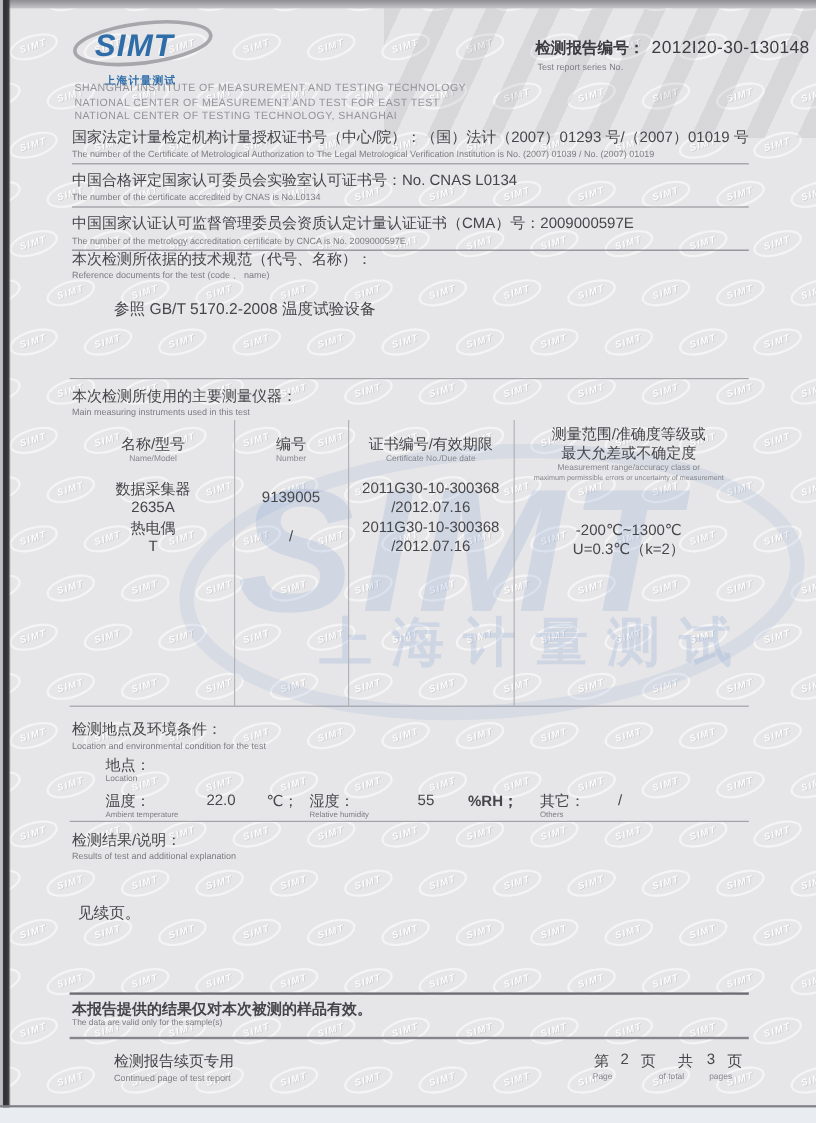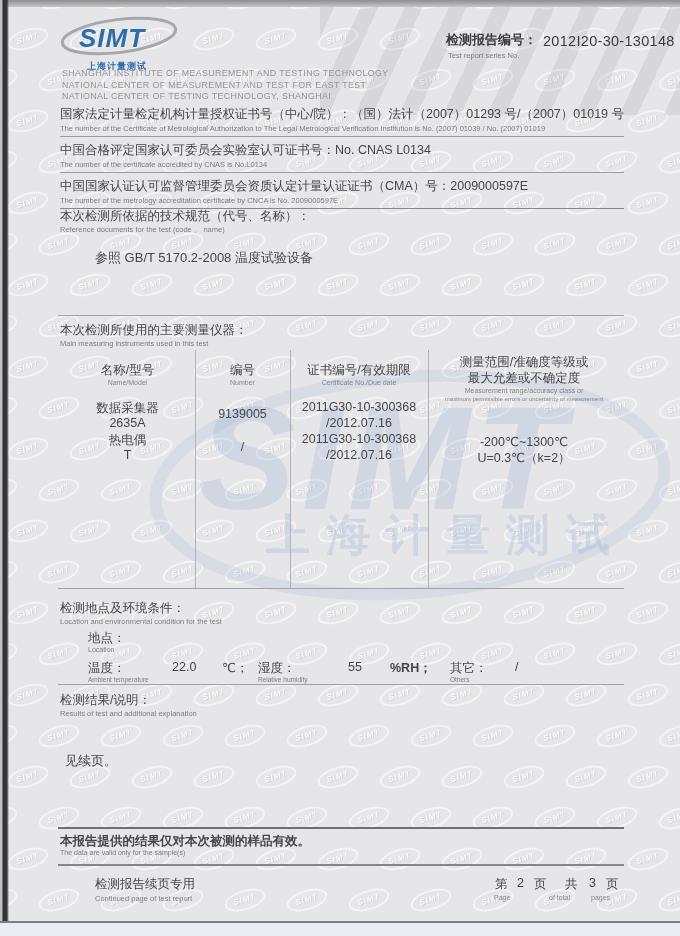--- a/index.html
+++ b/index.html
@@ -22,21 +22,21 @@
   
   .content{position:absolute;inset:0;z-index:2;}
   .abs{position:absolute;}
   .zh{font-size:12.5px;color:#46464a;white-space:nowrap;}
   .zh-b{font-weight:bold;}
   .en-sub{font-size:7.5px;color:#7c7c82;white-space:nowrap;}
   .rule{position:absolute;left:58px;width:566px;height:1px;background:#a2a2a8;}
   
   .org-line{font-size:8.8px;line-height:11.5px;color:#93939a;letter-spacing:0.4px;white-space:nowrap;}
   .logo-cn{font-size:9px;font-weight:bold;color:#2e6da8;letter-spacing:1px;white-space:nowrap;}
-  .repno-row{display:flex;align-items:flex-end;gap:6px;white-space:nowrap;}
+  .repno-row{display:flex;align-items:center;gap:6px;white-space:nowrap;}
   .repno-label{font-size:13px;font-weight:600;color:#3c3c40;}
   .repno-value{font-size:14.5px;color:#3c3c40;letter-spacing:0.3px;}
   
   .certs{position:absolute;left:60px;top:106px;width:564px;}
   .cert{padding-bottom:3px;border-bottom:1px solid #9a9aa0;margin-bottom:5px;}
   .cert:last-child{border-bottom:1.5px solid #86868c;}
   .cert-en{font-size:7.5px;color:#7c7c82;margin-top:1px;white-space:nowrap;}
   
   .tbl{position:absolute;left:60px;top:350px;width:560px;height:238px;}
   .vline{position:absolute;top:0;width:1px;height:238px;background:#b2b2b8;}

